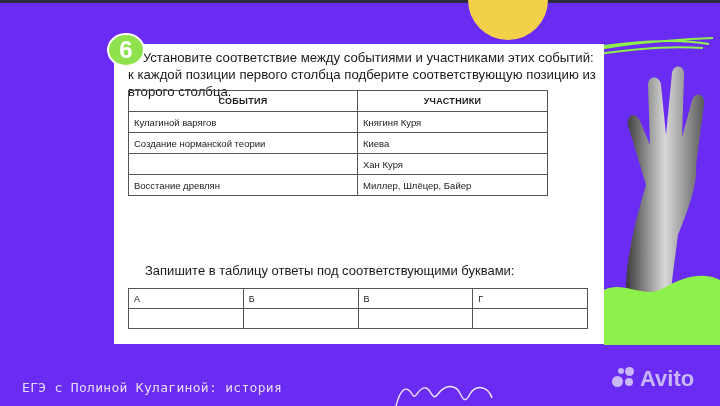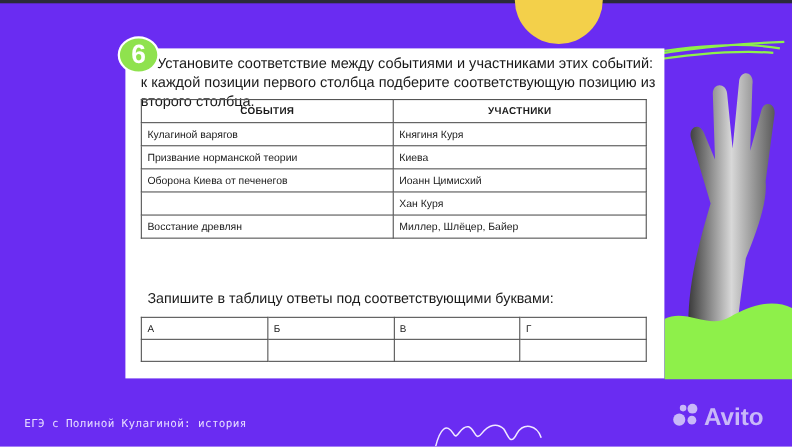--- a/index.html
+++ b/index.html
@@ -19,40 +19,40 @@
       position: absolute; left: 107px; top: 33px; width: 34px; height: 30px;
       border-radius: 50%; background: #8fe24e; border: 2px solid #ffffff;
       color: #ffffff; font-weight: bold; font-size: 24px; line-height: 30px; text-align: center;
       z-index: 3;
     }
     .question {
       position: absolute; left: 128px; top: 49px; width: 470px;
       font-size: 13.2px; line-height: 17px; color: #1a1a1a;
     }
     table.match {
-      position: absolute; left: 128px; top: 90px; width: 460px;
+      position: absolute; left: 128px; top: 90px; width: 420px;
       border-collapse: collapse; font-size: 9.5px; color: #1a1a1a;
     }
     table.match th, table.match td {
       border: 1.5px solid #555; height: 20px; padding: 0 5px; text-align: left;
     }
     table.match th { text-align: center; font-weight: bold; font-size: 9px; letter-spacing: 0.3px; }
     table.match td.c1, table.match th.c1 { width: 218px; }
     .instruction {
-      position: absolute; left: 134px; top: 263px; font-size: 13px; color: #1a1a1a;
+      position: absolute; left: 145px; top: 263px; font-size: 13px; color: #1a1a1a;
     }
     table.answers {
       position: absolute; left: 128px; top: 288px; width: 460px;
       border-collapse: collapse; font-size: 9px; color: #1a1a1a;
     }
     table.answers td { border: 1.5px solid #555; height: 19px; padding: 0 5px; width: 25%; }
     .hand { position: absolute; left: 606px; top: 65px; width: 114px; height: 240px; }
     .grass { position: absolute; left: 604px; top: 270px; width: 116px; height: 75px; }
     .footer-text {
-      position: absolute; left: 22px; top: 380px; font-size: 10px; color: #e6dcff;
+      position: absolute; left: 22px; top: 380px; font-size: 13px; color: #e6dcff;
       font-family: "DejaVu Sans Mono", monospace; letter-spacing: 0.3px;
     }
     .sign { position: absolute; left: 392px; top: 380px; width: 120px; height: 26px; }
     .avito { position: absolute; left: 612px; top: 366px; height: 26px; display: flex; gap: 4px; color: #c8b8f8; font-weight: bold; font-size: 22px; }
     .avito-dots { position: relative; width: 24px; height: 22px; }
     .avito-dots span { position: absolute; border-radius: 50%; background: #c8b8f8; }
   </style>
 </head>
 <body>
 
@@ -73,26 +73,22 @@
       <th class="c1">СОБЫТИЯ</th>
       <th>УЧАСТНИКИ</th>
     </tr>
   </thead>
   <tbody>
     <tr>
       <td class="c1">Кулагиной варягов</td>
       <td>Княгиня Куря</td>
     </tr>
     <tr>
-      <td class="c1">Призвание норманской теории</td>
+      <td class="c1">Создание норманской теории</td>
       <td>Киева</td>
-    </tr>
-    <tr>
-      <td class="c1">Оборона Киева от печенегов</td>
-      <td>Иоанн Цимисхий</td>
     </tr>
     <tr>
       <td class="c1"></td>
       <td>Хан Куря</td>
     </tr>
     <tr>
       <td class="c1">Восстание древлян</td>
       <td>Миллер, Шлёцер, Байер</td>
     </tr>
   </tbody>

